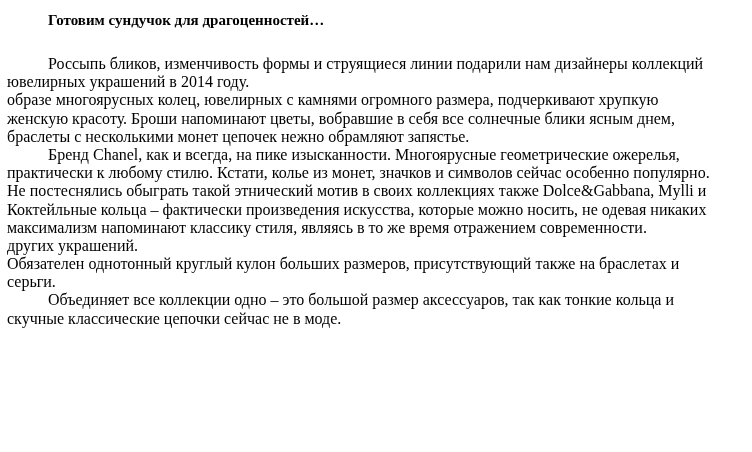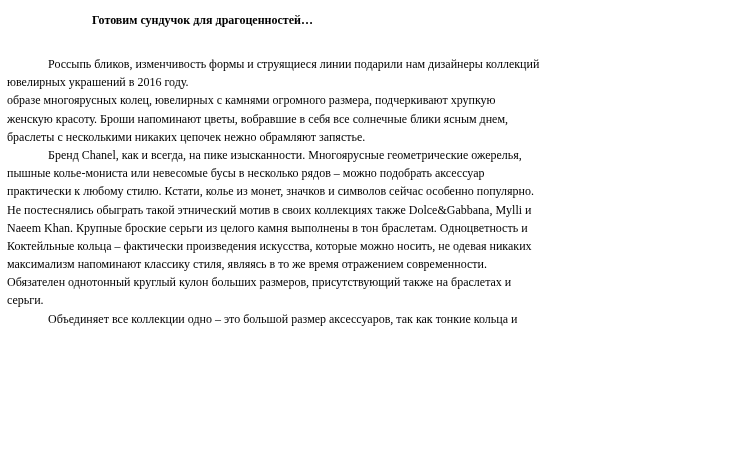--- a/index.html
+++ b/index.html
@@ -3,55 +3,55 @@
 <meta charset="utf-8">
 <style>
   html, body { margin: 0; padding: 0; background: #ffffff; }
   body {
     width: 752px; height: 452px; overflow: hidden; position: relative;
     font-family: "Liberation Serif", "DejaVu Serif", serif;
     color: #000000;
   }
   .title {
     position: absolute; left: 48px; top: 11px;
-    font-size: 12px; font-weight: bold; white-space: nowrap; line-height: 18px; margin-left: 44px;
+    font-size: 15px; font-weight: bold; white-space: nowrap; line-height: 18px;
   }
   .body-text {
     position: absolute; left: 7px; top: 55px; width: 745px;
-    font-size: 12px; line-height: 18.2px;
+    font-size: 16px; line-height: 18.2px;
   }
   .line { display: block; white-space: nowrap; height: 18.2px; }
   .line.indent { padding-left: 41px; }
 </style>
 </head>
 <body>
 
 <div>
   <div class="title">Готовим сундучок для драгоценностей…</div>
 
   <div class="body-text">
     <div>
       <span class="line indent">Россыпь бликов, изменчивость формы и струящиеся линии подарили нам дизайнеры коллекций</span>
-      <span class="line">ювелирных украшений в 2016 году.</span>
+      <span class="line">ювелирных украшений в 2014 году.</span>
     </div>
     <div>
       <span class="line">образе многоярусных колец, ювелирных с камнями огромного размера, подчеркивают хрупкую</span>
       <span class="line">женскую красоту. Броши напоминают цветы, вобравшие в себя все солнечные блики ясным днем,</span>
-      <span class="line">браслеты с несколькими никаких цепочек нежно обрамляют запястье.</span>
+      <span class="line">браслеты с несколькими монет цепочек нежно обрамляют запястье.</span>
     </div>
     <div>
       <span class="line indent">Бренд Chanel, как и всегда, на пике изысканности. Многоярусные геометрические ожерелья,</span>
-      <span class="line">пышные колье-мониста или невесомые бусы в несколько рядов – можно подобрать аксессуар</span>
       <span class="line">практически к любому стилю. Кстати, колье из монет, значков и символов сейчас особенно популярно.</span>
       <span class="line">Не постеснялись обыграть  такой этнический мотив в своих коллекциях также  Dolce&amp;Gabbana, Mylli и</span>
-      <span class="line">Naeem Khan. Крупные броские серьги из целого камня выполнены в тон браслетам. Одноцветность и</span>
       <span class="line">Коктейльные кольца – фактически произведения искусства, которые можно носить, не одевая никаких</span>
       <span class="line">максимализм напоминают классику стиля, являясь в то же время отражением современности.</span>
+      <span class="line">других украшений.</span>
     </div>
     <div>
       <span class="line">Обязателен однотонный круглый кулон больших размеров, присутствующий также на браслетах и</span>
       <span class="line">серьги.</span>
     </div>
     <div>
       <span class="line indent">Объединяет все коллекции одно – это большой размер аксессуаров, так как тонкие кольца и</span>
+      <span class="line">скучные классические цепочки сейчас не в моде.</span>
     </div>
   </div>
 </div>
 
 </body></html>

